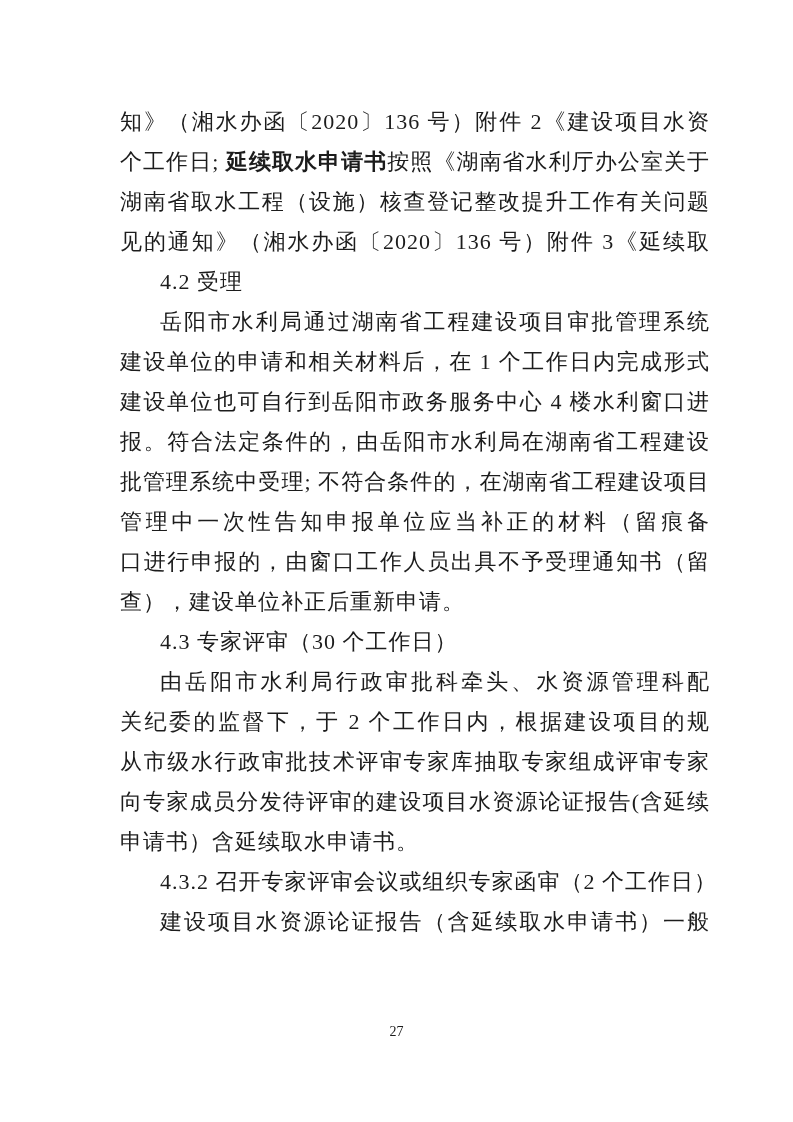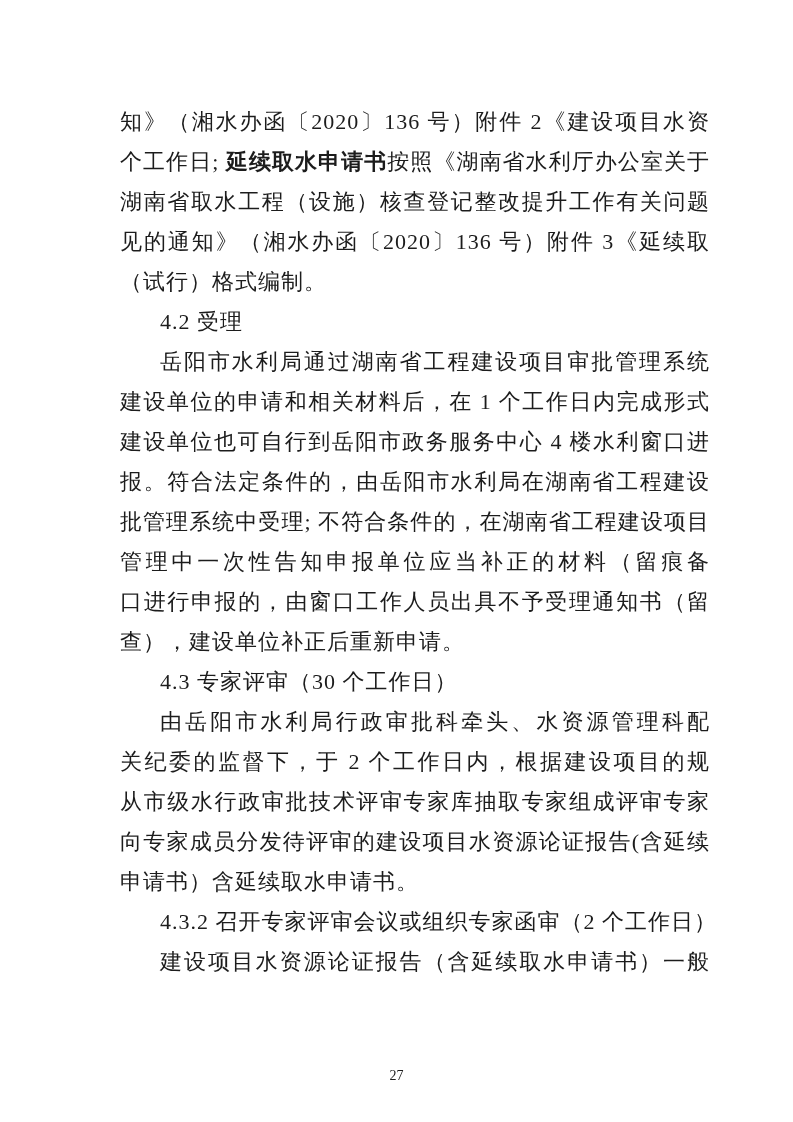--- a/index.html
+++ b/index.html
@@ -48,33 +48,31 @@
   .page-number {
     position: absolute;
     left: 0;
     top: 1022px;
     width: 100%;
     text-align: center;
     font-size: 14px;
     line-height: 20px;
     color: #1c1c1c;
     font-family: "Liberation Serif", "DejaVu Serif", serif;
-    margin-top: 44px;
   }
 </style>
 </head>
 <body>
 
 <div class="page">
   <div class="content">
       <div class="line just"><span>知》（湘水办函〔2020〕136 号）附件 2《建设项目水资源论证表》</span></div>
       <div class="line just"><span>个工作日; </span><span class="bold">延续取水申请书</span><span>按照《湖南省水利厅办公室关于印发</span></div>
       <div class="line just"><span>湖南省取水工程（设施）核查登记整改提升工作有关问题处理意</span></div>
       <div class="line just"><span>见的通知》（湘水办函〔2020〕136 号）附件 3《延续取水申请书》</span></div>
-      <div class="line"><span>（试行）格式编制。</span></div>
       <div class="line heading indent">4.2 受理</div>
       <div class="line just indent"><span>岳阳市水利局通过湖南省工程建设项目审批管理系统收到</span></div>
       <div class="line just"><span>建设单位的申请和相关材料后，在 1 个工作日内完成形式审查，</span></div>
       <div class="line just"><span>建设单位也可自行到岳阳市政务服务中心 4 楼水利窗口进行申</span></div>
       <div class="line just"><span>报。符合法定条件的，由岳阳市水利局在湖南省工程建设项目审</span></div>
       <div class="line just"><span>批管理系统中受理; 不符合条件的，在湖南省工程建设项目审批</span></div>
       <div class="line just"><span>管理中一次性告知申报单位应当补正的材料（留痕备查），在窗</span></div>
       <div class="line just"><span>口进行申报的，由窗口工作人员出具不予受理通知书（留痕备</span></div>
       <div class="line"><span>查），建设单位补正后重新申请。</span></div>
       <div class="line heading indent">4.3 专家评审（30 个工作日）</div>

